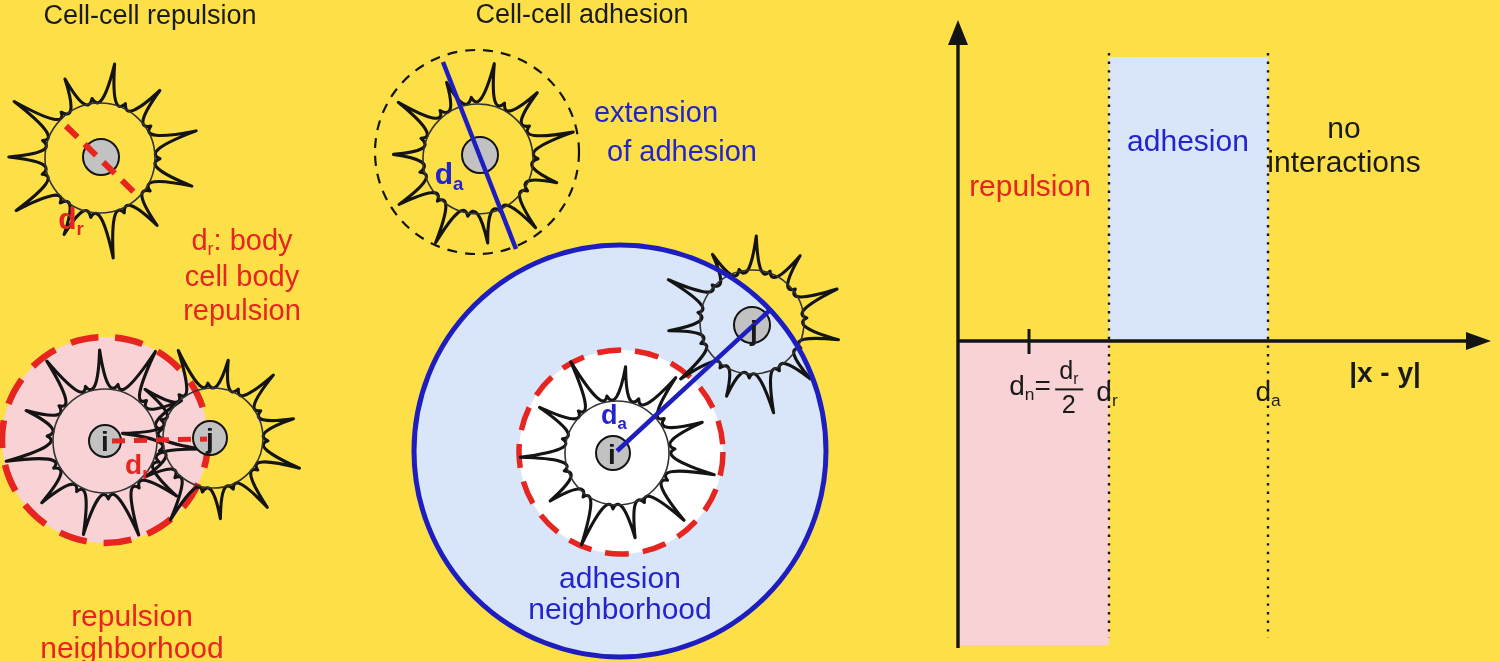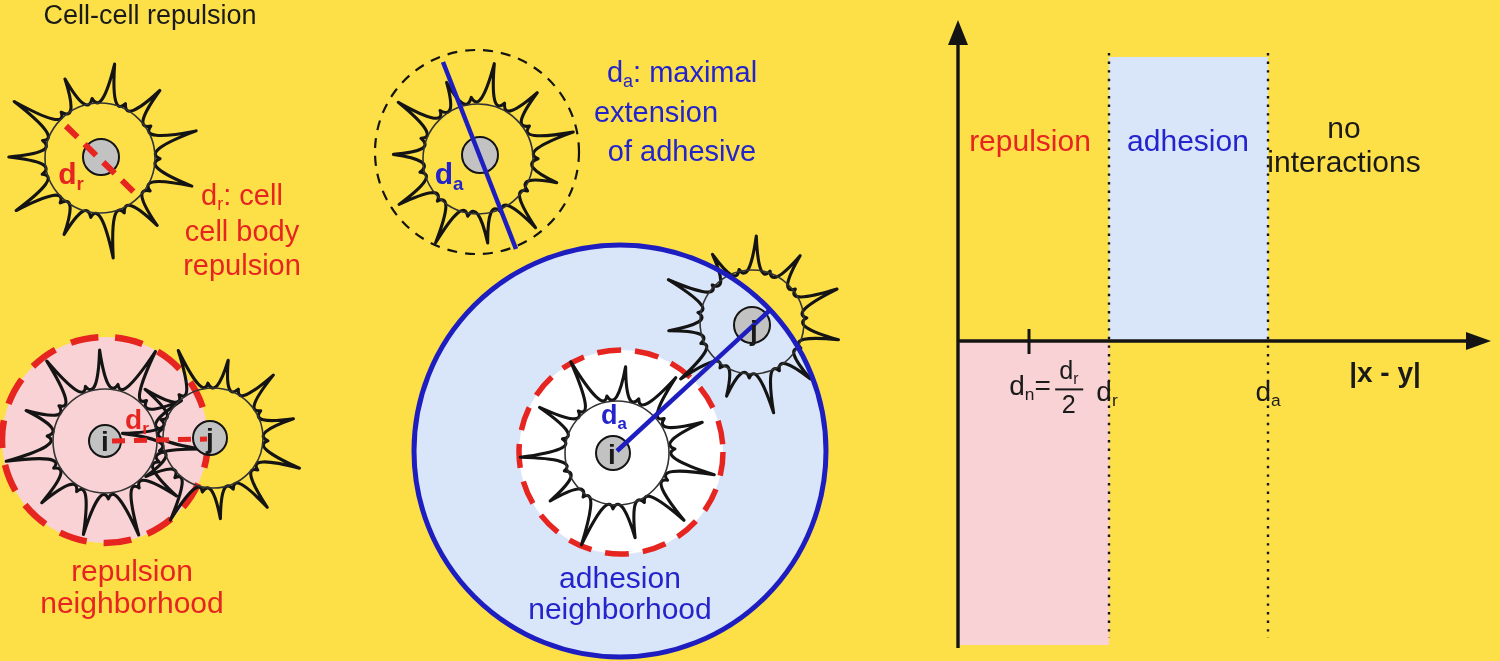--- a/index.html
+++ b/index.html
@@ -1,21 +1,21 @@
 <!DOCTYPE html>
 <html><head>
 <meta charset="utf-8">
 <style>
   html,body{margin:0;padding:0;background:#fff;}
   .stage{position:relative;width:1500px;height:661px;background:#fde047;overflow:hidden;
          font-family:Liberation Sans, sans-serif;color:#1a1a1a;}
   .stage svg{position:absolute;left:0;top:0;}
   .labels{position:absolute;left:0;top:0;width:100%;height:100%;pointer-events:none;}
   .lbl{position:absolute;transform:translate(-50%,-50%);white-space:nowrap;line-height:1.08;}
-  .red{color:#e62420;}
+  .red{color:#e62420;margin-top:45px;}
   .blue{color:#2424cc;}
   .bold{font-weight:700;}
   .w6{font-weight:600;}
   sub{font-size:0.62em;vertical-align:-0.28em;}
   .fs27{font-size:27px;} .fs28{font-size:28px;} .fs29{font-size:29px;} .fs30{font-size:30px;}
   .dn{display:flex;align-items:center;}
   .frac{display:inline-flex;flex-direction:column;align-items:center;line-height:1;margin-left:4px;}
   .frac .num{font-size:0.9em;padding:0 3px 2px;}
   .frac .den{font-size:0.9em;border-top:2.5px solid #1a1a1a;padding:2px 7px 0;}
 </style>
@@ -64,33 +64,33 @@
     <line x1="958" y1="341" x2="1472" y2="341" stroke="#141414" stroke-width="3.4"></line>
     <polygon points="1491,341 1466,332 1466,350" fill="#141414"></polygon>
     <line x1="958" y1="42" x2="958" y2="648" stroke="#141414" stroke-width="3.4"></line>
     <polygon points="958,20 948,45 968,45" fill="#141414"></polygon>
   </svg>
 
   <div class="labels">
 
     <div class="lbl fs27" style="left:150px;top:16px;">Cell-cell repulsion</div>
     <div class="lbl fs30 red bold" style="left:71px;top:176px;"><span>d</span><sub>r</sub></div>
-    <div class="lbl fs29 red" style="left:242px;top:197px;"><span>d</span><sub>r</sub><span>: cell</span></div>
+    <div class="lbl fs29 red" style="left:242px;top:197px;"><span>d</span><sub>r</sub><span>: body</span></div>
     <div class="lbl fs29 red" style="left:242px;top:232px;">cell body</div>
     <div class="lbl fs29 red" style="left:242px;top:266px;">repulsion</div>
     <div class="lbl fs28 red bold" style="left:137px;top:421px;"><span>d</span><sub>r</sub></div>
     <div class="lbl fs28 w6" style="left:105px;top:442px;">i</div>
     <div class="lbl fs28 w6" style="left:210px;top:439px;">j</div>
     <div class="lbl fs30 red" style="left:132px;top:571px;">repulsion</div>
     <div class="lbl fs30 red" style="left:132px;top:603px;">neighborhood</div>
 
+    <div class="lbl fs27" style="left:582px;top:15px;">Cell-cell adhesion</div>
     <div class="lbl fs30 blue bold" style="left:449px;top:176px;"><span>d</span><sub>a</sub></div>
-    <div class="lbl fs29 blue" style="left:682px;top:74px;"><span>d</span><sub>a</sub><span>: maximal</span></div>
     <div class="lbl fs29 blue" style="left:656px;top:113px;">extension</div>
-    <div class="lbl fs29 blue" style="left:682px;top:152px;">of adhesive</div>
+    <div class="lbl fs29 blue" style="left:682px;top:152px;">of adhesion</div>
     <div class="lbl fs27 blue bold" style="left:614px;top:417px;"><span>d</span><sub>a</sub></div>
     <div class="lbl fs28 w6" style="left:612px;top:455px;">i</div>
     <div class="lbl fs28 w6" style="left:754px;top:331px;">j</div>
     <div class="lbl fs30 blue" style="left:620px;top:578px;">adhesion</div>
     <div class="lbl fs30 blue" style="left:620px;top:609px;">neighborhood</div>
 
     <div class="lbl fs30 red" style="left:1030px;top:141px;">repulsion</div>
     <div class="lbl fs30 blue" style="left:1188px;top:141px;">adhesion</div>
     <div class="lbl fs30" style="left:1344px;top:128px;">no</div>
     <div class="lbl fs30" style="left:1344px;top:162px;">interactions</div>

